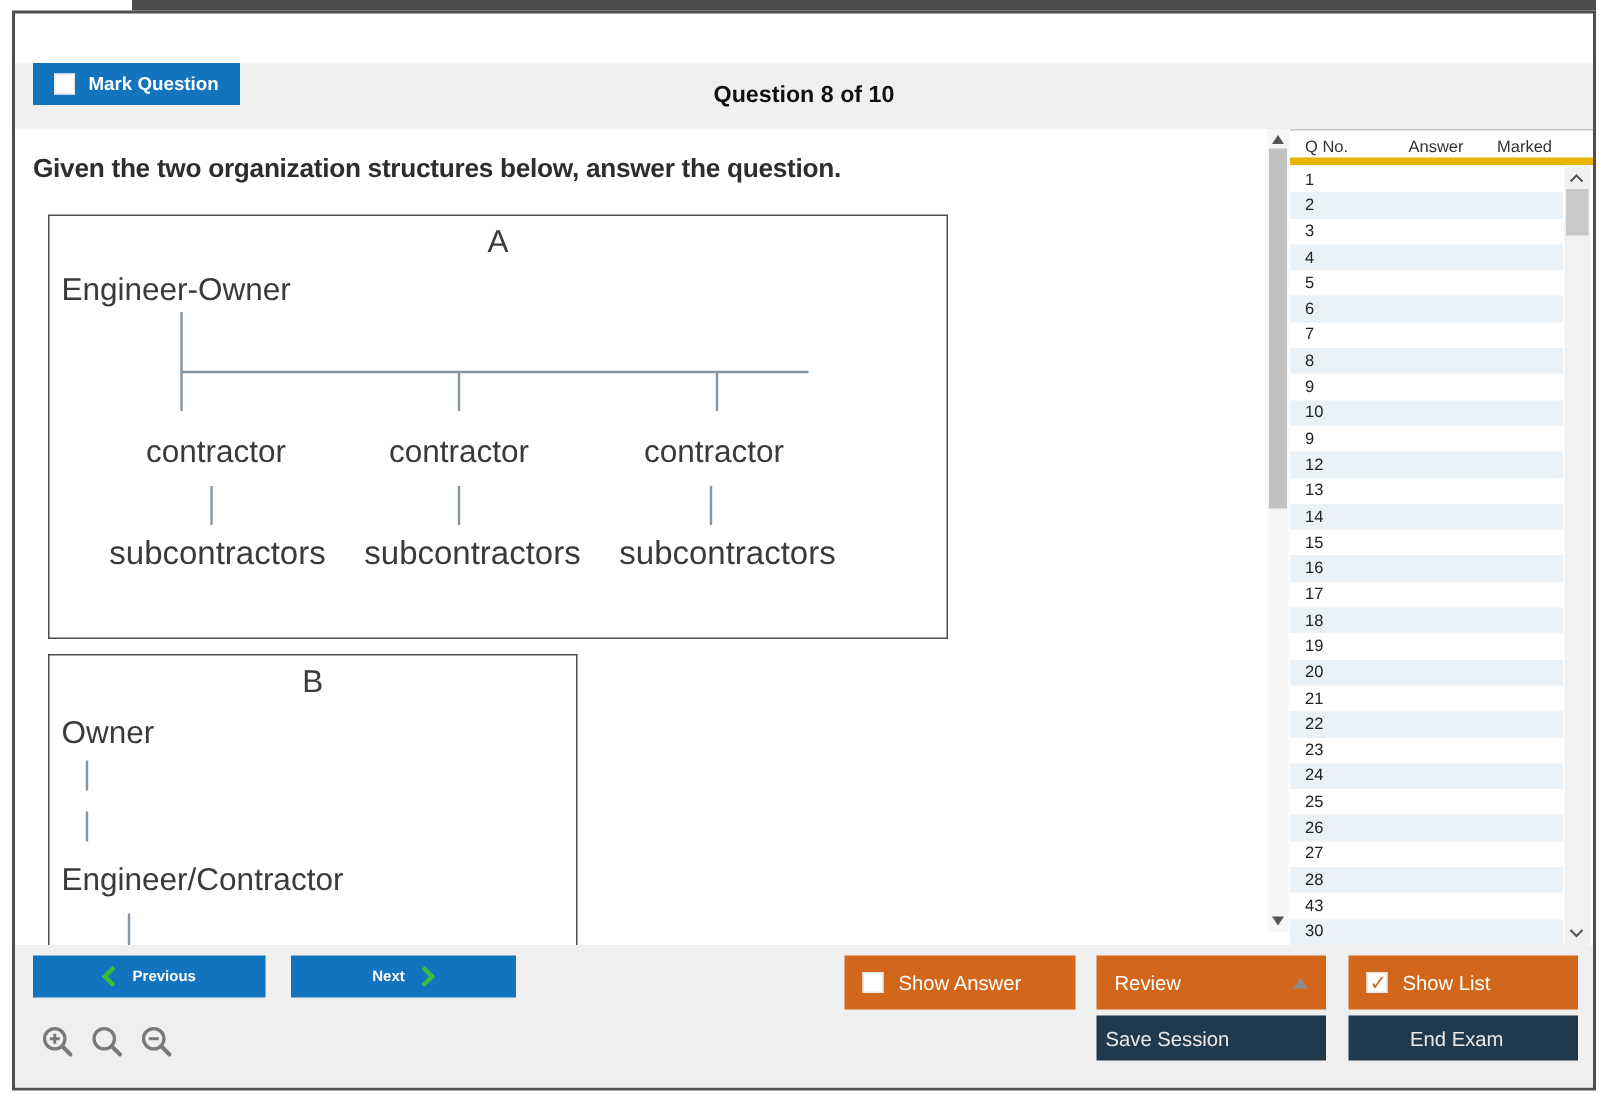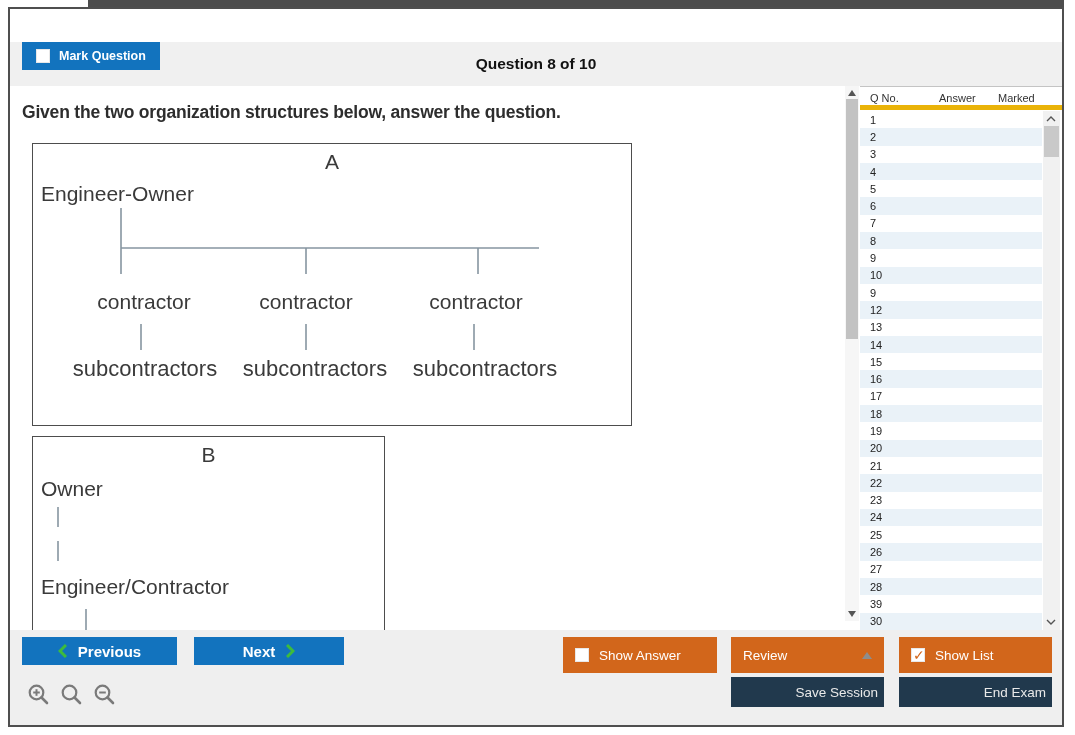--- a/index.html
+++ b/index.html
@@ -61,28 +61,28 @@
   .qrow:nth-child(even){background:#eaf2f8;}
   .qrow span{padding-left:10px;font-size:11px;color:#222;}
   .list-scroll{position:absolute;right:2px;top:25px;width:17px;height:519px;background:#f1f1f1;}
   .list-scroll .thumb{position:absolute;left:1px;top:15px;width:15px;height:31px;background:#c9c9c9;}
   .chev{position:absolute;left:2px;width:12px;height:10px;}
   .chev.up{top:3px;} .chev.down{bottom:3px;}
 
   
   .footer{position:absolute;left:0;top:621px;width:100%;height:95px;background:#efefef;}
   .btn{position:absolute;border:none;display:flex;align-items:center;color:#fff;cursor:pointer;font-family:inherit;}
-  .btn-blue{background:#1273be;height:28px;top:7px;justify-content:center;gap:11px;font-size:15px;font-weight:bold;}
+  .btn-blue{background:#1273be;height:28px;top:7px;justify-content:center;gap:11px;font-size:10px;font-weight:bold;}
   .btn-prev{left:12px;width:155px;}
   .btn-next{left:184px;width:150px;}
   .btn-orange{background:#d2661b;height:36px;top:7px;padding:16px 12px;gap:10px;font-size:13.5px;}
   .btn-show-answer{left:553px;width:154px;}
   .btn-review{left:721px;width:153px;justify-content:space-between;}
   .btn-show-list{left:889px;width:153px;}
-  .btn-navy{background:#21394d;height:30px;top:47px;justify-content:flex-end;font-size:13.5px;color:#e9e9e9;}
+  .btn-navy{background:#21394d;height:30px;top:47px;justify-content:flex-start;font-size:13.5px;color:#e9e9e9;}
   .btn-save{left:721px;width:153px;}
   .btn-end{left:889px;width:153px;padding-left:41px;}
   .tri-small{width:0;height:0;border-left:5px solid transparent;border-right:5px solid transparent;border-bottom:7px solid #8d8d8d;}
   .zoom-tools{position:absolute;left:16px;top:52px;display:flex;gap:7px;align-items:center;}
   .zoom-tools svg{cursor:pointer;}
 </style>
 </head>
 <body>
 
 <div class="bg-strip"></div>
@@ -223,21 +223,21 @@
           <div class="qrow">
             <span>26</span>
           </div>
           <div class="qrow">
             <span>27</span>
           </div>
           <div class="qrow">
             <span>28</span>
           </div>
           <div class="qrow">
-            <span>39</span>
+            <span>43</span>
           </div>
           <div class="qrow">
             <span>30</span>
           </div>
         </div>
       <div class="list-scroll">
         <svg class="chev up" viewBox="0 0 12 10">
             <polyline points="2,7 6,3 10,7" fill="none" stroke="#555" stroke-width="1.4"></polyline>
           </svg>
         <div class="thumb"></div>

